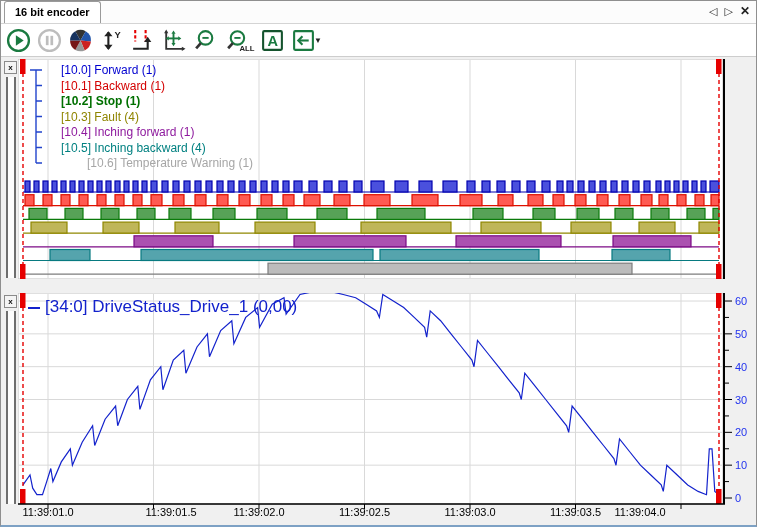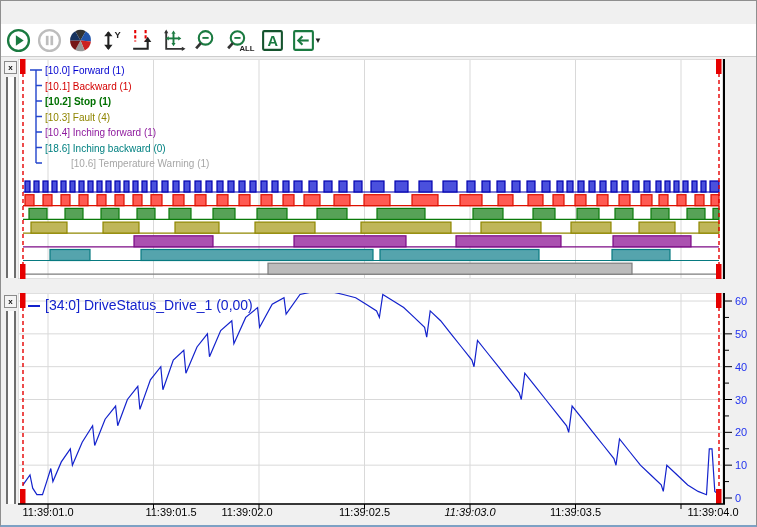--- a/index.html
+++ b/index.html
@@ -24,33 +24,41 @@
   
   .workspace{position:absolute;left:0;top:56px;width:757px;height:465px;background:#f0f0f0;}
   .closebtn{position:absolute;width:13px;height:13px;background:#f4f4f4;border:1px solid #8a8a8a;
             font-size:8px;font-weight:bold;color:#111;text-align:center;line-height:12px;box-sizing:border-box;}
   .vscroll{position:absolute;width:10px;background:#f0f0f0;}
   .vscroll .thumb{position:absolute;left:1px;top:0;width:6px;height:100%;background:#fdfdfd;
                   border-left:2px solid #6e6e6e;border-right:2px solid #6e6e6e;}
   svg.panel{position:absolute;display:block;}
   
   .dlegend{position:absolute;left:44px;top:63px;}
-  .dlegend .item{position:absolute;left:0;white-space:nowrap;font-size:10px;height:13px;line-height:13px;}
-  .alegend{position:absolute;left:27px;top:295px;font-size:14px;white-space:nowrap;}
+  .dlegend .item{position:absolute;left:16px;white-space:nowrap;font-size:12px;height:13px;line-height:13px;}
+  .alegend{position:absolute;left:27px;top:295px;font-size:17px;white-space:nowrap;}
   .alegend .dash{display:inline-block;width:12px;border-top:2px solid;margin-right:5px;vertical-align:3px;}
   
   .timeaxis{position:absolute;left:0;top:505px;width:757px;height:16px;pointer-events:none;}
   .timeaxis span{position:absolute;top:0;width:80px;margin-left:-40px;text-align:center;
                  font-size:11px;color:#000;}
 </style>
 </head>
 <body>
 
 <div class="win">
 
+  <div class="tabstrip">
+    <div class="tab"><span>16 bit encoder</span></div>
+    <div class="winctl">
+      <span>◁</span>
+      <span>▷</span>
+      <span class="x">✕</span>
+    </div>
+  </div>
 
   <div class="toolbar">
     <div class="tbtn">
       <svg width="25" height="25" viewBox="0 0 24 24">
         <circle cx="12" cy="12" r="10" fill="none" stroke="#1a7a40" stroke-width="2.2"></circle>
         <path d="M9.5,7 L17,12 L9.5,17 Z" fill="#1a7a40"></path>
       </svg>
     </div>
     <div class="tbtn">
       <svg width="25" height="25" viewBox="0 0 24 24">
@@ -301,21 +309,21 @@
         <rect x="698" y="0" width="5.5" height="15" fill="#e60000"></rect>
         <rect x="698" y="205" width="5.5" height="15" fill="#e60000"></rect>
         <rect x="705" y="0" width="2" height="220" fill="#000000"></rect>
       </svg>
     <div class="dlegend" style="top:7px;" id="digital-legend">
         <div class="item" style="top: 0px; color: rgb(0, 0, 208);">[10.0] Forward (1)</div>
         <div class="item" style="top: 15.5px; color: rgb(212, 0, 0);">[10.1] Backward (1)</div>
         <div class="item" style="top: 31px; color: rgb(0, 112, 0); font-weight: bold;">[10.2] Stop (1)</div>
         <div class="item" style="top: 46.5px; color: rgb(143, 133, 0);">[10.3] Fault (4)</div>
         <div class="item" style="top: 62px; color: rgb(142, 26, 158);">[10.4] Inching forward (1)</div>
-        <div class="item" style="top: 77.5px; color: rgb(0, 128, 128);">[18.6] Inching backward (0)</div>
+        <div class="item" style="top: 77.5px; color: rgb(0, 128, 128);">[10.5] Inching backward (4)</div>
         <div class="item" style="top: 93px; color: rgb(166, 166, 166); margin-left: 26px;">[10.6] Temperature Warning (1)</div>
       </div>
 
     <div class="closebtn" style="left:3px;top:238px;">x</div>
     <div class="vscroll" style="left:4px;top:254px;height:193px;">
       <div class="thumb"></div>
     </div>
     <svg id="analog-svg" class="panel" style="left:17px;top:236px;" width="740" height="229">
         <rect x="0" y="0" width="705" height="211" fill="#ffffff" stroke="#c0c0c0" stroke-width="1"></rect>
         <line x1="30" y1="1" x2="30" y2="210" stroke="#d9d9d9"></line>
@@ -368,21 +376,21 @@
         <line x1="557.5" y1="211" x2="557.5" y2="216" stroke="#000000"></line>
         <line x1="663" y1="211" x2="663" y2="216" stroke="#000000"></line>
       </svg>
     <div class="alegend" style="top:240px;">
       <span class="dash" id="alegend-dash" style="border-top-color: rgb(19, 34, 204);"></span><span id="alegend-text" style="color: rgb(19, 34, 204);">[34:0] DriveStatus_Drive_1 (0,00)</span>
     </div>
 
     <div class="timeaxis" style="top:449px;" id="time-labels">
         <span style="left: 47px;">11:39:01.0</span>
         <span style="left: 170px;">11:39:01.5</span>
-        <span style="left: 246px;">11:39:02.0</span>
+        <span style="left: 258px;">11:39:02.0</span>
         <span style="left: 363.5px;">11:39:02.5</span>
-        <span style="left: 469px; font-style: italic;">11:39:03.0</span>
+        <span style="left: 469px;">11:39:03.0</span>
         <span style="left: 574.5px;">11:39:03.5</span>
-        <span style="left: 712px;">11:39:04.0</span>
+        <span style="left: 639px;">11:39:04.0</span>
       </div>
   </div>
 
 </div>
 
 </body></html>

